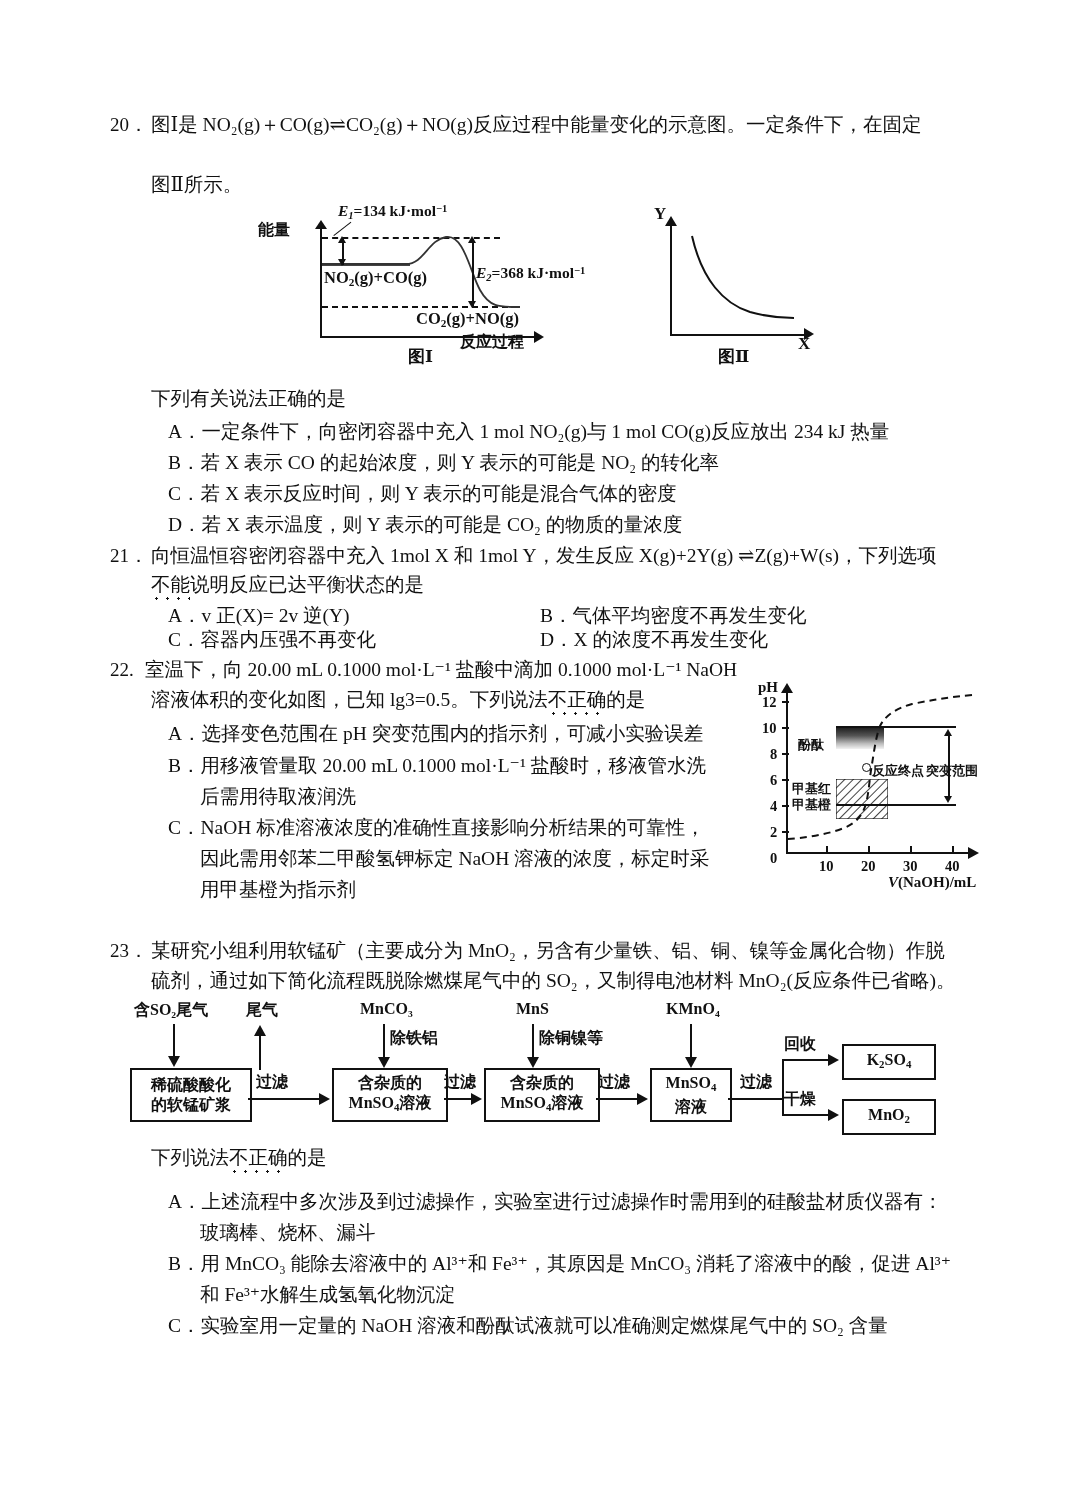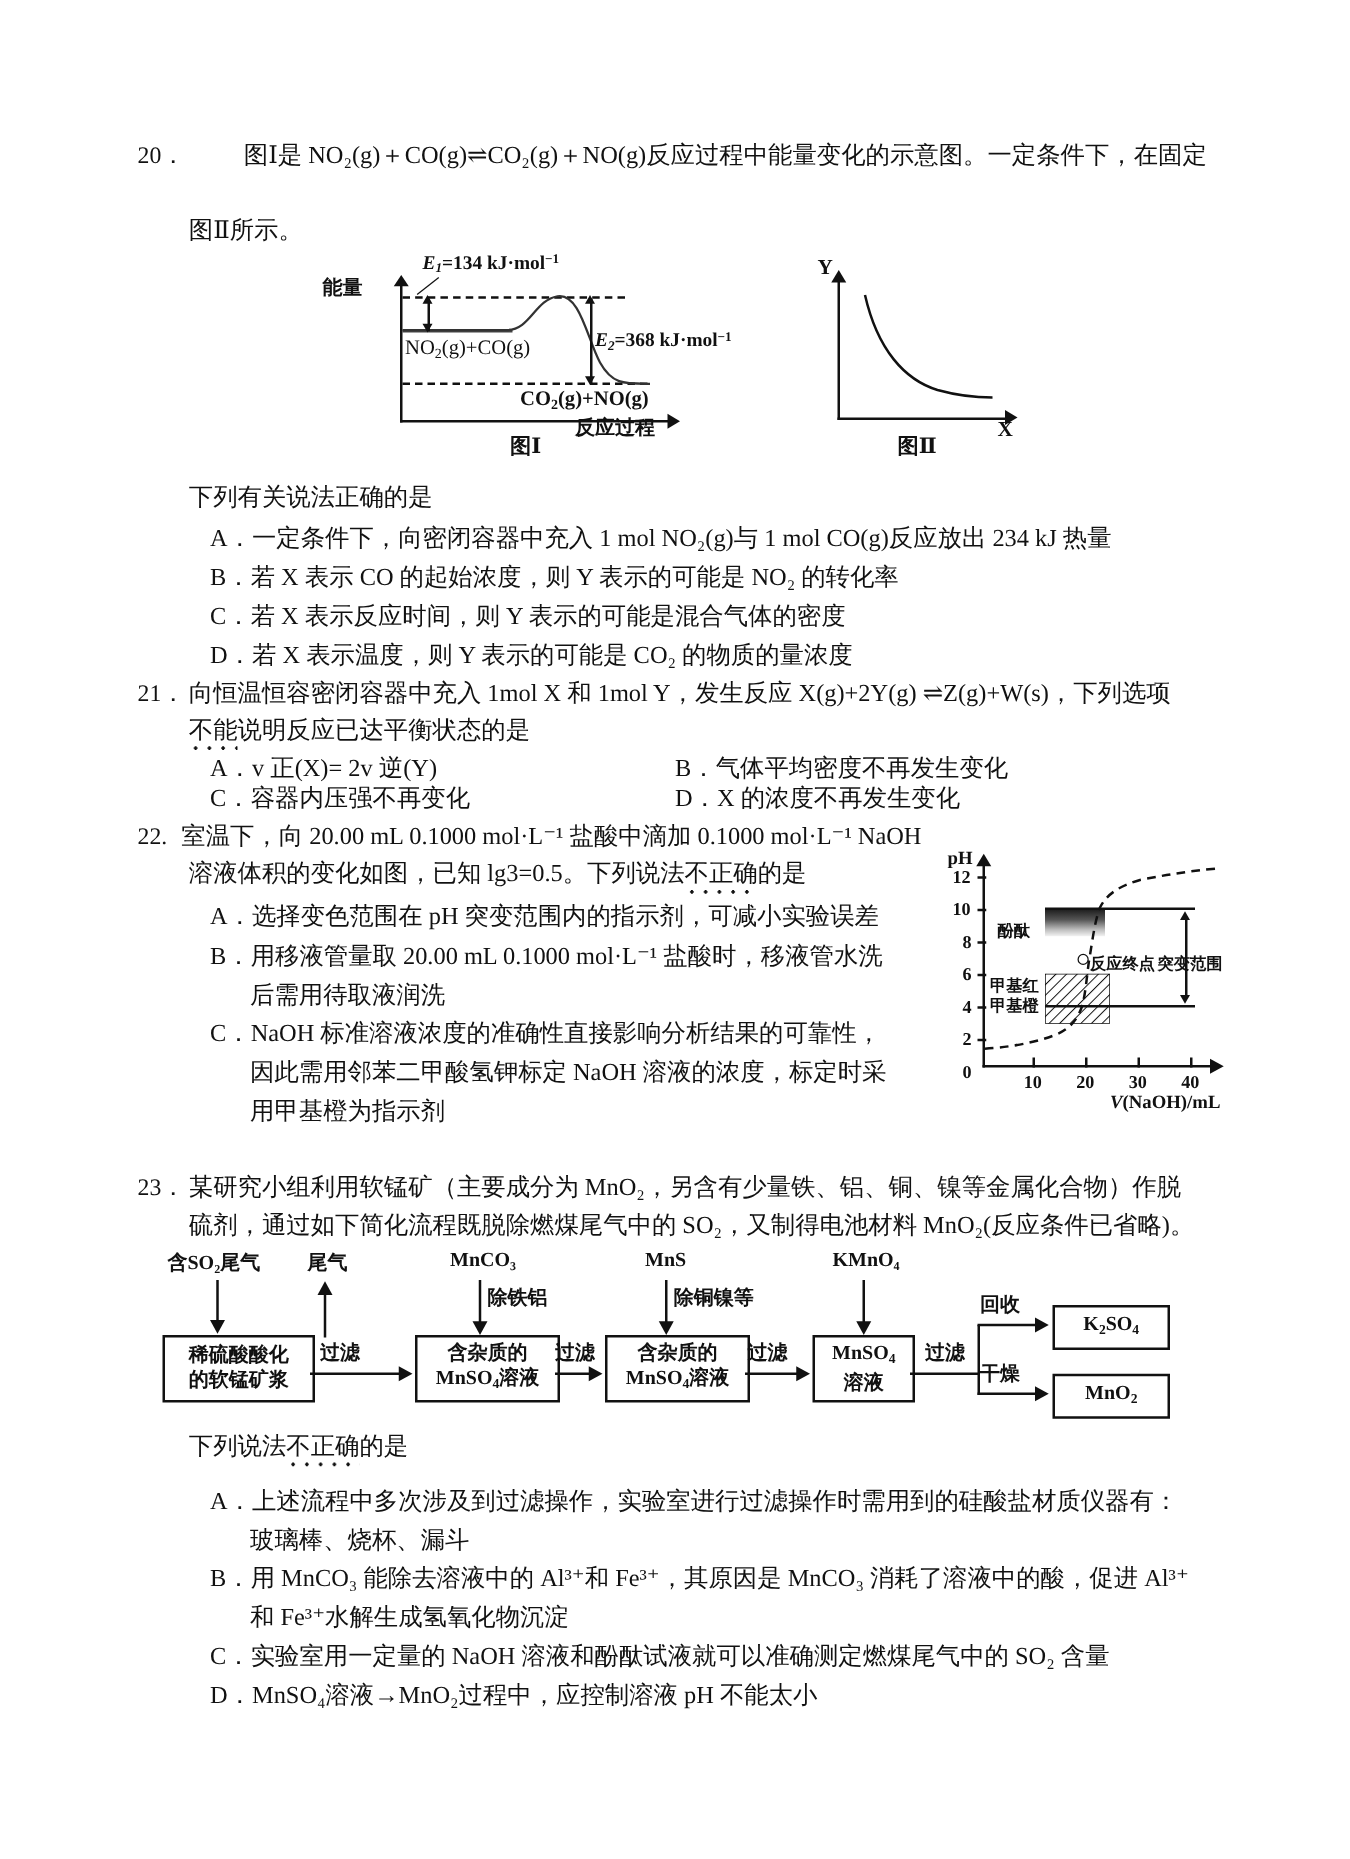--- a/index.html
+++ b/index.html
@@ -47,21 +47,21 @@
       border-top:2px dashed #111; }
   .figI .solidReact { position:absolute; left:54px; top:58px; width:88px; height:2px; background:#444; }
   .figI .e1lab { position:absolute; left:70px; top:-4px; font-size:15.5px; white-space:nowrap; }
   .figI .e1arrowline { position:absolute; left:74px; top:33px; width:1.6px; height:26px; background:#111;}
   .figI .e1arrowUp { position:absolute; left:70px; top:30px; width:0;height:0;
       border-left:4.5px solid transparent;border-right:4.5px solid transparent;border-bottom:7px solid #111;}
   .figI .e1arrowDn { position:absolute; left:70px; top:53px; width:0;height:0;
       border-left:4.5px solid transparent;border-right:4.5px solid transparent;border-top:7px solid #111;}
   .figI .e1lead { position:absolute; left:66px; top:14px; width:22px; height:15px;
       border-bottom:1.6px solid #111; transform:rotate(-38deg); transform-origin:left bottom; }
-  .figI .reactLab { position:absolute; left:56px; top:62px; font-size:16.5px; font-weight:normal; white-space:nowrap;}
+  .figI .reactLab { position:absolute; left:56px; top:62px; font-size:16.5px; font-weight:bold; white-space:nowrap;}
   .figI .prodLab { position:absolute; left:148px; top:103px; font-size:16.5px; font-weight:bold; white-space:nowrap;}
   .figI .e2lab { position:absolute; left:208px; top:58px; font-size:15.5px; white-space:nowrap;}
   .figI .e2arrowline { position:absolute; left:204px; top:33px; width:1.6px; height:68px; background:#111;}
   .figI .e2arrowUp { position:absolute; left:200px; top:30px; width:0;height:0;
       border-left:4.5px solid transparent;border-right:4.5px solid transparent;border-bottom:7px solid #111;}
   .figI .e2arrowDn { position:absolute; left:200px; top:95px; width:0;height:0;
       border-left:4.5px solid transparent;border-right:4.5px solid transparent;border-top:7px solid #111;}
   .figcap { position:absolute; font-size:17px; font-weight:bold; }
 
   
@@ -99,21 +99,21 @@
 
   .footer { position:absolute; left:0; top:1398px; width:1080px; text-align:center;
             font-size:18px; letter-spacing:0.5px;}
 </style>
 </head>
 <body>
 
 <div class="page">
 
   <div class="qnum" style="left:110px; top:110px;">20．</div>
-  <div class="q" style="left:151px; top:110px; width:830px;margin-left:44px;">图Ⅰ是 NO₂(g)＋CO(g)⇌CO₂(g)＋NO(g)反应过程中能量变化的示意图。一定条件下，在固定</div>
+  <div class="q" style="left:151px; top:110px; width:830px;">图Ⅰ是 NO₂(g)＋CO(g)⇌CO₂(g)＋NO(g)反应过程中能量变化的示意图。一定条件下，在固定</div>
   <div class="q" style="left:151px; top:170px; width:830px;">图Ⅱ所示。</div>
 
   <div class="figI">
     <div class="ylab">能量</div>
     <div class="axisV"></div>
     <div class="axisVhead"></div>
     <div class="axisH"></div>
     <div class="axisHhead"></div>
     <div class="dashTop"></div>
     <div class="dashBot"></div>
@@ -333,15 +333,14 @@
   </div>
 
   <div class="lead" style="left:151px; top:1143px;">
     <span>下列说法</span><span class="dotted">不正确</span><span>的是</span>
   </div>
   <div class="opt" style="left:168px; top:1186px; width:820px;">A．上述流程中多次涉及到过滤操作，实验室进行过滤操作时需用到的硅酸盐材质仪器有：</div>
   <div class="opt" style="left:200px; top:1217px;">玻璃棒、烧杯、漏斗</div>
   <div class="opt" style="left:168px; top:1248px; width:820px;">B．用 MnCO₃ 能除去溶液中的 Al³⁺和 Fe³⁺，其原因是 MnCO₃ 消耗了溶液中的酸，促进 Al³⁺</div>
   <div class="opt" style="left:200px; top:1279px;">和 Fe³⁺水解生成氢氧化物沉淀</div>
   <div class="opt" style="left:168px; top:1310px; width:820px;">C．实验室用一定量的 NaOH 溶液和酚酞试液就可以准确测定燃煤尾气中的 SO₂ 含量</div>
-  <div class="opt" style="left:168px; top:1341px; width:820px;">D．MnSO₄溶液→MnO₂过程中，应控制溶液 pH 不能太小</div>
 
 </div>
 
 </body></html>

